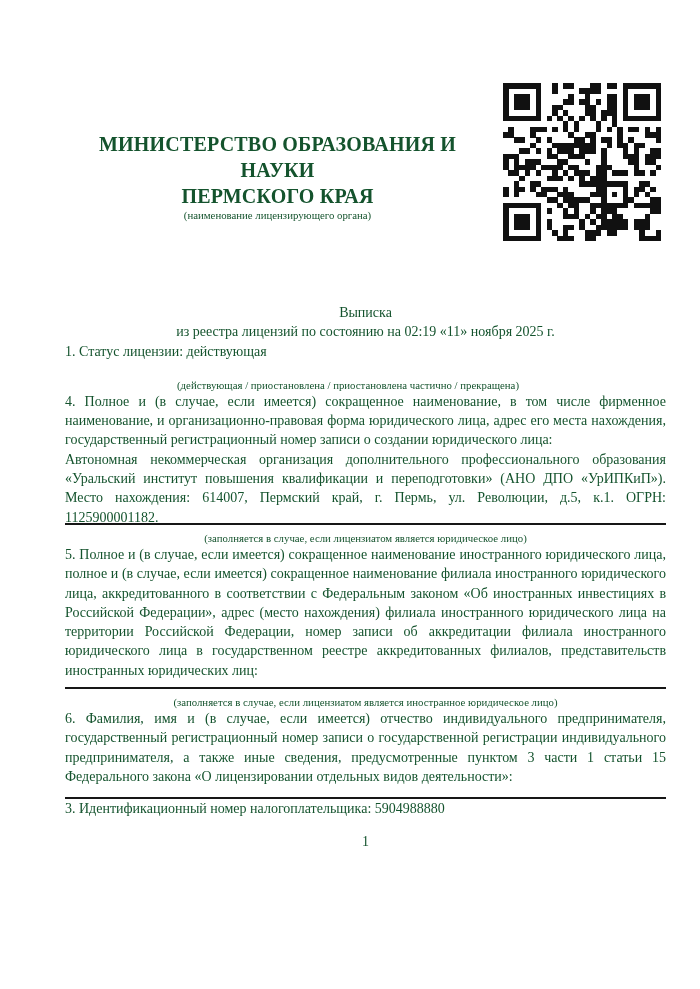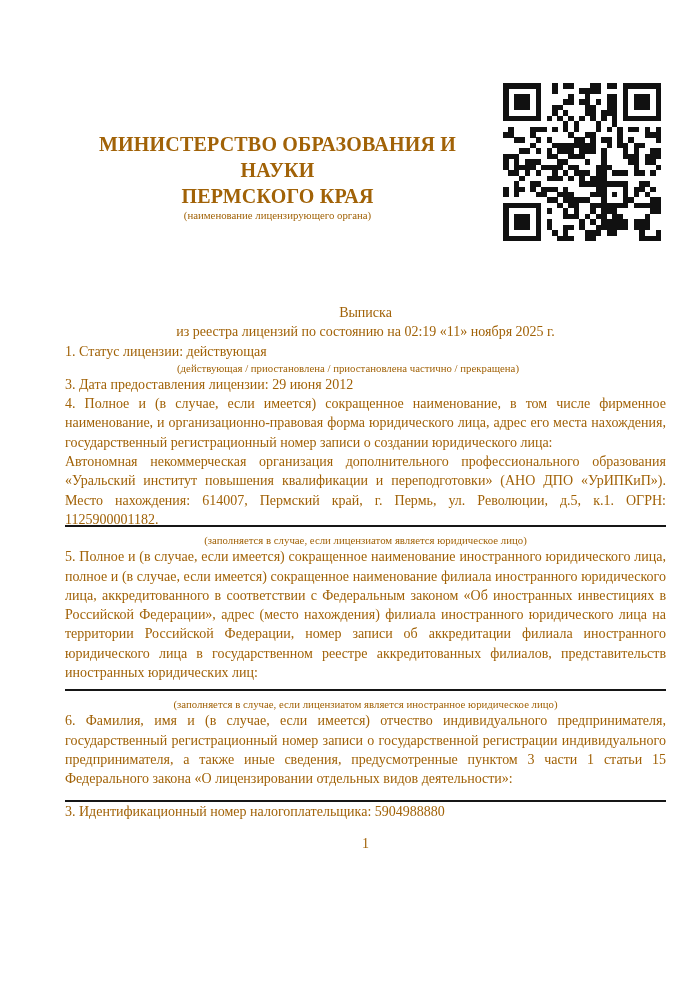--- a/index.html
+++ b/index.html
@@ -5,21 +5,21 @@
   html, body {
     margin: 0;
     padding: 0;
     background: #ffffff;
   }
   .page {
     position: relative;
     width: 700px;
     height: 875px;
     background: #ffffff;
-    color: #a16207;
+    color: #14532d;
     font-family: "Liberation Serif", "DejaVu Serif", serif;
     overflow: hidden;
   }
   
   .header {
     position: absolute;
     left: 65px;
     top: 131px;
     width: 425px;
     text-align: center;
@@ -61,21 +61,21 @@
     text-align: center;
   }
   .cap-shift { padding-right: 35px; }  
   .rule {
     border: 0;
     border-top: 2px solid #161616;
     height: 0;
     width: 100%;
   }
   .mt-item1   { margin-top: 22px; }
-  .mt-cap1    { margin-top: 0; }
+  .mt-cap1    { margin-top: 17px; }
   .mt-item2   { margin-top: 21px; }
   .mt-item3   { margin-top: 16px; }
   .mt-item4   { margin-top: 8px; }
   .mt-rule4   { margin-top: -4px; }
   .mt-capline { margin-top: 6px; }
   .mt-item5   { margin-top: 11px; }
   .mt-rule5   { margin-top: 7px; }
   .mt-item6   { margin-top: 12px; }
   .mt-rule6   { margin-top: 11px; }
   .mt-item7   { margin-top: 20px; }
@@ -513,21 +513,20 @@
 
     <div class="doc-title">
       <p>Выписка</p>
       <p>из реестра лицензий по состоянию на 02:19 «11» ноября 2025 г.</p>
     </div>
 
     <p class="mt-item1">1. Статус лицензии: действующая</p>
     <div class="cap cap-shift mt-cap1">(действующая / приостановлена / приостановлена частично / прекращена)</div>
 
 
-    <p class="mt-item3">3. Дата предоставления лицензии: 29 июня 2012</p>
 
     <p class="para mt-item4">4. Полное и (в случае, если имеется) сокращенное наименование, в том числе фирменное наименование, и организационно-правовая форма юридического лица, адрес его места нахождения, государственный регистрационный номер записи о создании юридического лица:</p>
     <p class="para">Автономная некоммерческая организация дополнительного профессионального образования «Уральский институт повышения квалификации и переподготовки» (АНО ДПО «УрИПКиП»). Место нахождения: 614007, Пермский край, г. Пермь, ул. Революции, д.5, к.1. ОГРН: 1125900001182.</p>
     <div class="rule mt-rule4"></div>
     <div class="cap mt-capline">(заполняется в случае, если лицензиатом является юридическое лицо)</div>
 
     <p class="para mt-item5">5. Полное и (в случае, если имеется) сокращенное наименование иностранного юридического лица, полное и (в случае, если имеется) сокращенное наименование филиала иностранного юридического лица, аккредитованного в соответствии с Федеральным законом «Об иностранных инвестициях в Российской Федерации», адрес (место нахождения) филиала иностранного юридического лица на территории Российской Федерации, номер записи об аккредитации филиала иностранного юридического лица в государственном реестре аккредитованных филиалов, представительств иностранных юридических лиц:</p>
     <div class="rule mt-rule5"></div>
     <div class="cap mt-capline">(заполняется в случае, если лицензиатом является иностранное юридическое лицо)</div>
 

